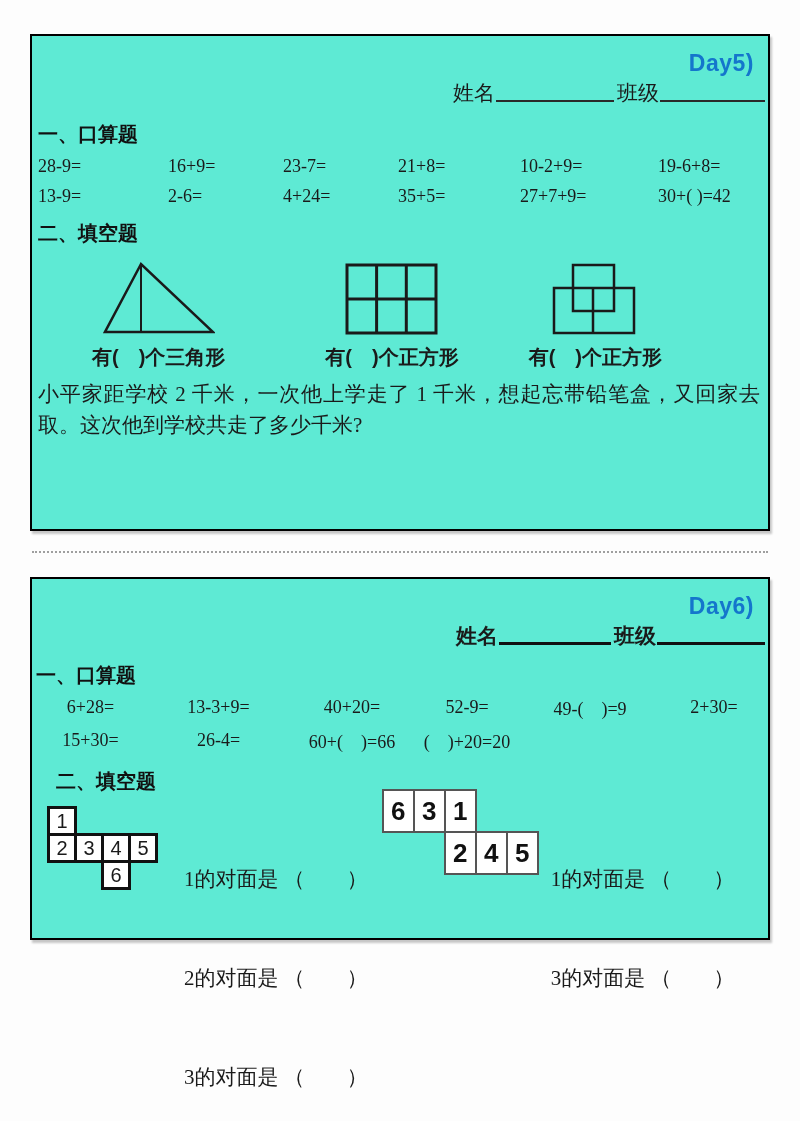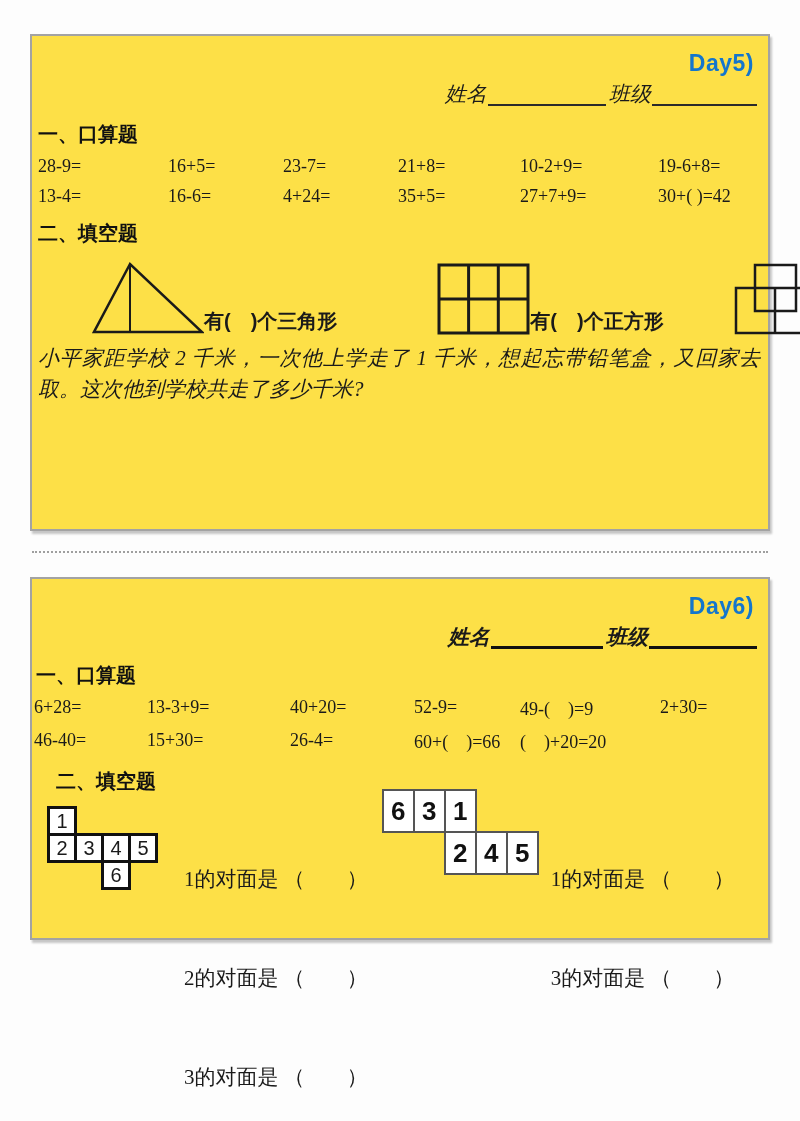--- a/index.html
+++ b/index.html
@@ -4,70 +4,70 @@
 <style>
   * { margin:0; padding:0; box-sizing:border-box; }
   html,body { background:#ffffff; }
   .page {
     position:relative; width:800px; height:1121px;
     background:#fdfdfd; overflow:hidden;
     color:#1a1a1a;
     font-family:"Liberation Serif", serif;
   }
   .sheet {
-    margin:0 30px; background:#fde047;
-    border:2px solid #a3a3a3;
+    margin:0 30px; background:#5eead4;
+    border:2px solid #000000;
     box-shadow:2px 3px 2px #c6c6c6;
   }
   .sheet-day5 { margin-top:34px; height:497px; }
   .sheet-day6 { height:363px; }
   .divider {
     height:0; border-top:2px dotted #9f9f9f;
     margin:20px 32px 24px 32px;
   }
   .day-tag {
     text-align:right; padding:14px 14px 0 0;
     font:bold 23px "Liberation Sans", sans-serif;
     color:#1476cc; letter-spacing:0.5px;
   }
   .name-line {
-    display:flex; justify-content:flex-end; align-items:center;
-    margin-top:2px; padding-right:10px; font-size:21px; height:30px;font-style:italic;
+    display:flex; justify-content:flex-end; align-items:flex-start;
+    margin-top:2px; padding-right:2px; font-size:21px; height:30px;
   }
   .name-line .blank { display:inline-block; height:23px; margin:0 1px; }
   .sheet-day5 .name-line .blank { border-bottom:2px solid #2a2a2a; }
   .sheet-day5 .blank-name { width:118px; margin-right:3px; }
   .sheet-day5 .blank-class { width:105px; }
   .sheet-day6 .name-line { font-family:"Liberation Sans", sans-serif; font-weight:bold; }
   .sheet-day6 .name-line .blank { border-bottom:3px solid #111; }
   .sheet-day6 .blank-name { width:112px; margin-right:3px; }
   .sheet-day6 .blank-class { width:108px; }
   .hd {
     font:bold 20px "Liberation Sans", sans-serif;
     color:#111;
   }
   .hd-oral5 { margin:12px 0 0 6px; }
   .hd-fill5 { margin:13px 0 0 6px; }
   .hd-think5 { margin:15px 0 0 6px; }
   .oral-grid {
     display:grid; font-size:18px; row-gap:9px; margin-top:8px;
   }
   .oral-grid-d5 { margin-left:6px; grid-template-columns:130px 115px 115px 122px 138px 1fr; }
-  .oral-grid-d6 { margin-left:2px; grid-template-columns:113px 143px 124px 106px 140px 1fr; }
+  .oral-grid-d6 { margin-left:2px; grid-template-columns:113px 143px 124px 106px 140px 1fr;text-align:center; }
   .oral-cell { white-space:pre; }
   .shapes-row { display:flex; align-items:flex-end; margin:14px 0 0 60px; }
-  .fig { display:flex; flex-direction:row; align-items:flex-end; }
+  .fig { display:flex; flex-direction:column; align-items:center; }
   .fig-2 { margin-left:100px; }
   .fig-3 { margin-left:70px; }
   .fig svg { display:block; }
   .fig-caption {
     margin-top:9px; font:bold 20px "Liberation Sans", sans-serif; white-space:pre;
   }
   .think-text {
-    margin:8px 8px 0 6px; font-size:21px; line-height:31px; text-align:justify;font-style:italic;
+    margin:8px 8px 0 6px; font-size:21px; line-height:31px; text-align:justify;
   }
   
   .hd-oral6 { margin:10px 0 0 4px; }
   .hd-fill6 { margin:14px 0 0 24px; }
   .fill-row { display:flex; align-items:flex-start; margin:2px 0 0 15px; }
   .net { position:relative; }
   .net .cell {
     position:absolute; background:#fff;
     display:flex; align-items:center; justify-content:center;
   }
@@ -101,27 +101,27 @@
     <div class="name-line">
       <span>姓名</span>
         <span class="blank blank-name"></span>
         <span>班级</span>
         <span class="blank blank-class"></span>
     </div>
 
     <div class="hd hd-oral5">一、口算题</div>
     <div class="oral-grid oral-grid-d5">
       <span class="oral-cell">28-9=</span>
-      <span class="oral-cell">16+5=</span>
+      <span class="oral-cell">16+9=</span>
       <span class="oral-cell">23-7=</span>
       <span class="oral-cell">21+8=</span>
       <span class="oral-cell">10-2+9=</span>
       <span class="oral-cell">19-6+8=</span>
-      <span class="oral-cell">13-4=</span>
-      <span class="oral-cell">16-6=</span>
+      <span class="oral-cell">13-9=</span>
+      <span class="oral-cell">2-6=</span>
       <span class="oral-cell">4+24=</span>
       <span class="oral-cell">35+5=</span>
       <span class="oral-cell">27+7+9=</span>
       <span class="oral-cell">30+( )=42</span>
     </div>
 
     <div class="hd hd-fill5">二、填空题</div>
     <div class="shapes-row">
       <figure class="fig fig-1">
         <svg width="112" height="74" viewBox="0 0 112 74">
@@ -165,21 +165,20 @@
     </div>
 
     <div class="hd hd-oral6">一、口算题</div>
     <div class="oral-grid oral-grid-d6">
       <span class="oral-cell">6+28=</span>
       <span class="oral-cell">13-3+9=</span>
       <span class="oral-cell">40+20=</span>
       <span class="oral-cell">52-9=</span>
       <span class="oral-cell">49-(　)=9</span>
       <span class="oral-cell">2+30=</span>
-      <span class="oral-cell">46-40=</span>
       <span class="oral-cell">15+30=</span>
       <span class="oral-cell">26-4=</span>
       <span class="oral-cell">60+(　)=66</span>
       <span class="oral-cell">(　)+20=20</span>
     </div>
 
     <div class="hd hd-fill6">二、填空题</div>
     <div class="fill-row">
       <div class="net net1">
         <div class="cell" style="left:0;top:0">1</div>

